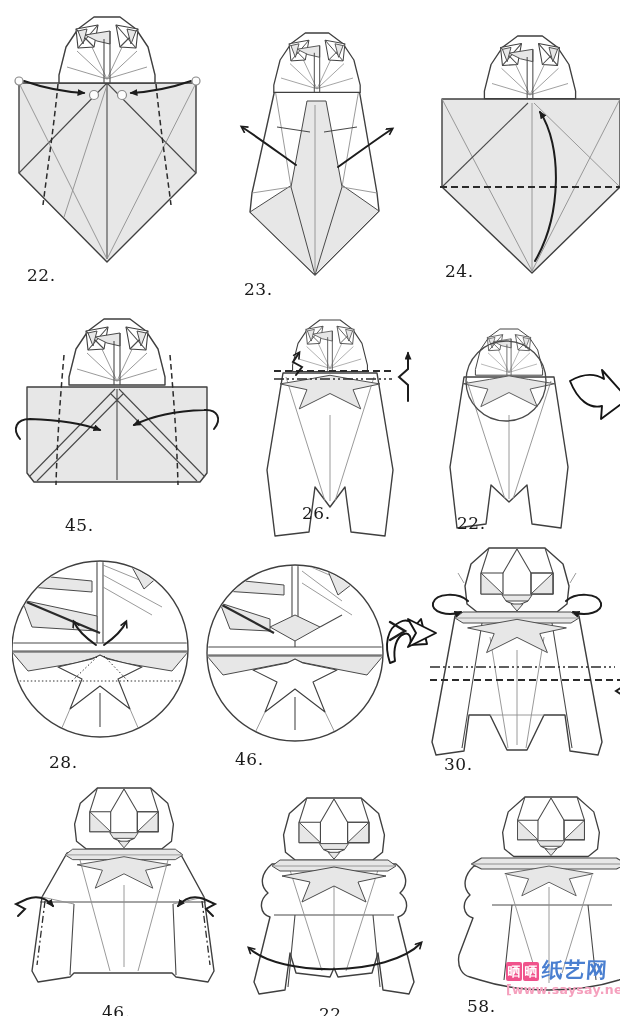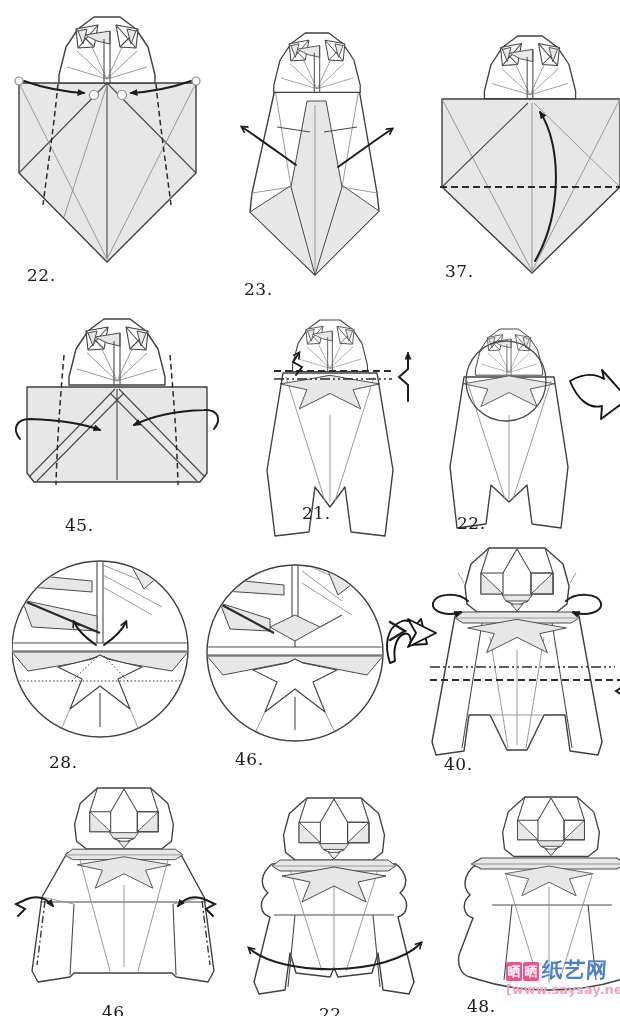--- a/index.html
+++ b/index.html
@@ -250,30 +250,30 @@
     <path class="ln" d="M480,890 L600,890 M500,890 L492,965 M576,890 L584,965"></path>
     <path class="thin" d="M494,860 L524,958 M580,860 L550,958 M537,872 L537,968"></path>
     <use href="#headB" xlink:href="#headB" transform="translate(539,782) scale(0.93)"></use>
     <use href="#bar" xlink:href="#bar" transform="translate(537,847) scale(1.25,1)"></use>
     <use href="#star" xlink:href="#star" transform="translate(537,857) scale(0.85)"></use>
   </g>
 </svg>
 
 <div class="step-label" style="left:15px;top:250px">22.</div>
 <div class="step-label" style="left:232px;top:264px">23.</div>
-<div class="step-label" style="left:433px;top:246px">37.</div>
+<div class="step-label" style="left:433px;top:246px">24.</div>
 <div class="step-label" style="left:53px;top:500px">45.</div>
-<div class="step-label" style="left:290px;top:488px">21.</div>
+<div class="step-label" style="left:290px;top:488px">26.</div>
 <div class="step-label" style="left:445px;top:498px">22.</div>
 <div class="step-label" style="left:37px;top:737px">28.</div>
 <div class="step-label" style="left:223px;top:734px">46.</div>
-<div class="step-label" style="left:432px;top:739px">40.</div>
+<div class="step-label" style="left:432px;top:739px">30.</div>
 <div class="step-label" style="left:90px;top:987px">46.</div>
 <div class="step-label" style="left:307px;top:989px">22.</div>
-<div class="step-label" style="left:455px;top:981px">48.</div>
+<div class="step-label" style="left:455px;top:981px">58.</div>
 
 <div class="watermark">
   <div class="wm-row">
     <span class="stamp">晒</span>
     <span class="stamp">晒</span>
     <span class="wm-rest">纸艺网</span>
   </div>
   <div class="wm-url">[www.saysay.net]</div>
 </div>
 

